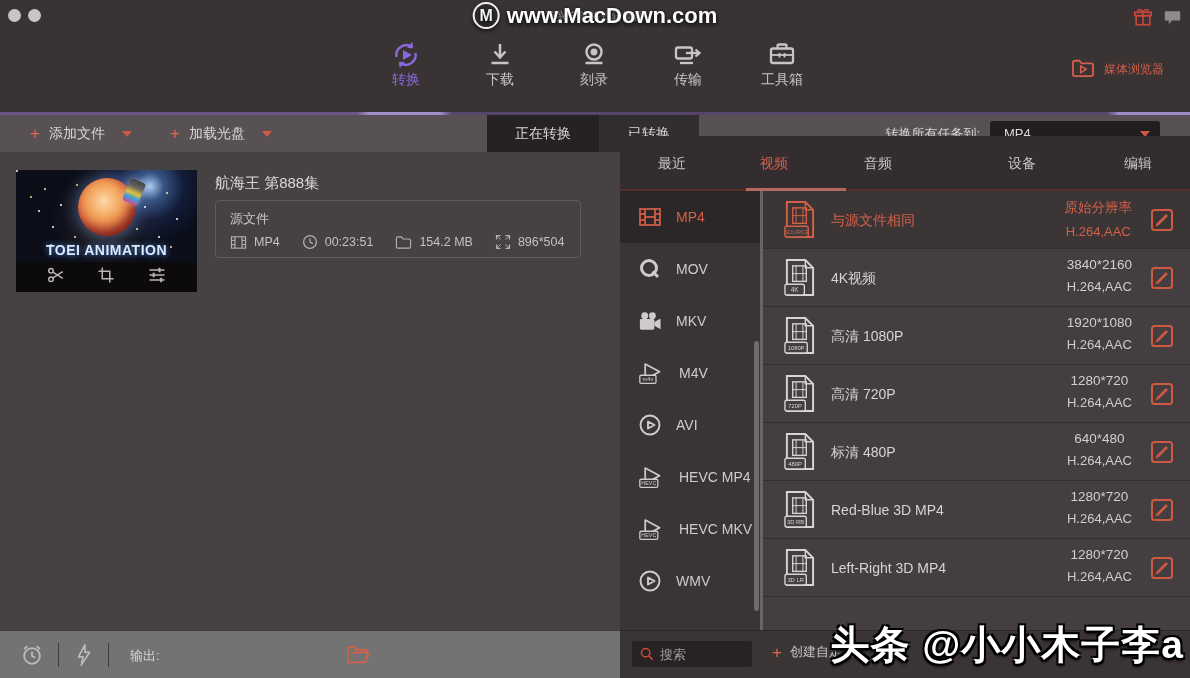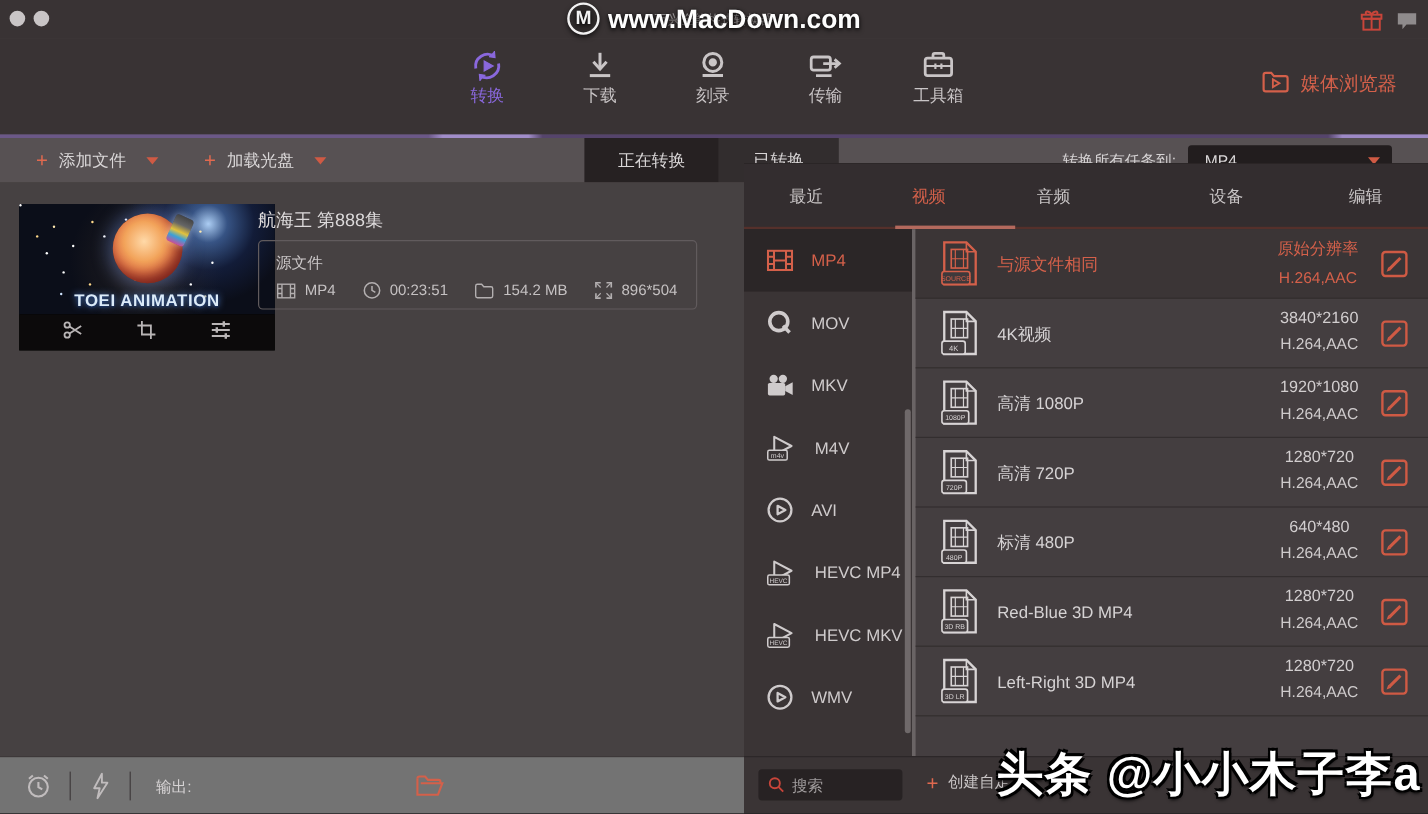--- a/index.html
+++ b/index.html
@@ -23,21 +23,21 @@
     display:flex; align-items:center; justify-content:center; font-size:16px; font-weight:bold;
     color:#f2f2f2; background:rgba(30,28,30,.35); box-shadow:0 2px 4px rgba(0,0,0,.6); }
   
   .nav { position:absolute; top:32px; left:0; right:0; height:80px; background:#393334; }
   .nav-items { position:absolute; left:378px; top:8px; display:flex; gap:38px; }
   .nav-item { width:56px; display:flex; flex-direction:column; align-items:center; gap:1px;
     color:#c9c5c6; font-size:14px; cursor:default; }
   .nav-item.active { color:#8a68dd; }
   .nav-item svg { display:block; }
   .media-browser { position:absolute; right:26px; top:26px; display:flex; align-items:center; gap:9px;
-    color:#d4604a; font-size:16px; }
+    color:#d4604a; font-size:12px; }
   
   .progress-line { position:absolute; top:112px; left:0; right:0; height:3px;
     background:linear-gradient(90deg,#6b5887 0%,#6b5887 30%,#a18dc9 31%,#a18dc9 37%,#55446b 38%,#55446b 93%,#9d89c5 94%,#9d89c5 100%); }
   
   .toolbar { position:absolute; top:115px; left:0; right:0; height:37px; background:#575153; }
   .tb-group { position:absolute; top:0; height:37px; display:flex; align-items:center; gap:9px;
     color:#d9d6d7; font-size:14px; }
   .g-add { left:30px; } .g-disc { left:170px; }
   .caret { width:0; height:0; border-left:5px solid transparent; border-right:5px solid transparent;
     border-top:6px solid #cf5a44; margin-left:8px; }
@@ -45,21 +45,21 @@
     color:#d9d6d7; font-size:14px; }
   .btn-converting { left:487px; width:112px; background:#262122; }
   .btn-converted { left:599px; width:100px; background:#322d2e; }
   .convert-all { position:absolute; right:30px; top:0; height:37px; display:flex; align-items:center; gap:10px; }
   .convert-all-label { color:#d6d3d4; font-size:13px; }
   .dd { position:relative; width:170px; height:26px; background:#221d1e; border-radius:3px;
     display:flex; align-items:center; color:#dbd8d9; font-size:13px; padding-left:14px; }
   .dd .caret { position:absolute; right:10px; margin:0; }
   
   .main-left { position:absolute; top:152px; left:0; width:620px; bottom:48px; background:#464142; }
-  .thumb { position:absolute; left:16px; top:18px; width:213px; height:122px; background:#000; }
+  .thumb { position:absolute; left:16px; top:18px; width:181px; height:122px; background:#000; }
   .thumb-img { position:relative; width:100%; height:92px; overflow:hidden;
     background:
       radial-gradient(circle at 74% 18%, rgba(180,215,255,.95) 0%, rgba(90,140,220,.55) 9%, rgba(40,70,150,.25) 22%, transparent 38%),
       radial-gradient(circle at 50% 52%, rgba(120,90,60,.5) 0%, rgba(60,50,40,.25) 30%, transparent 55%),
       #0b0e19; }
   .sparkles { position:absolute; left:0; top:0; width:2px; height:2px; border-radius:50%; background:#fff;
     box-shadow: 28px 18px 0 #ffe9b0, 44px 34px 0 #fff, 60px 14px 0 #ffd98a, 80px 40px 0 #fff,
       110px 20px 0 #cfe4ff, 128px 36px 0 #fff, 150px 22px 0 #ffe9b0, 160px 48px 0 #fff,
       36px 56px 0 #fff, 58px 66px 0 #ffd98a, 96px 62px 0 #fff, 120px 58px 0 #ffe9b0,
       142px 66px 0 #fff, 22px 40px 0 #fff, 70px 26px 0 #fff, 104px 44px 0 #ffd98a,

